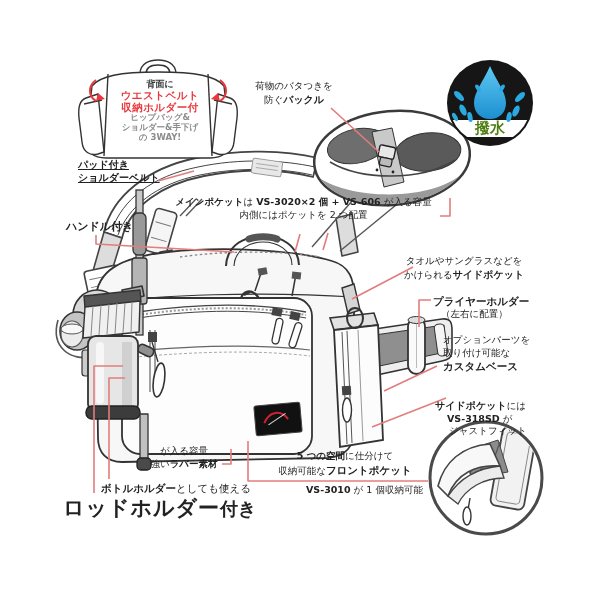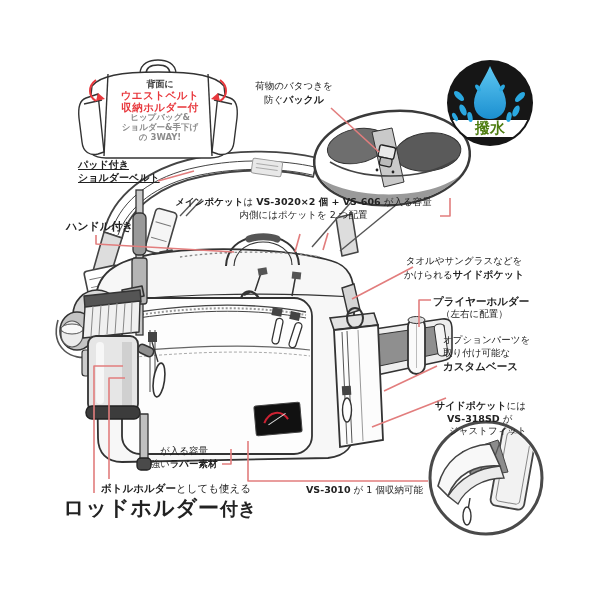--- a/index.html
+++ b/index.html
@@ -320,20 +320,24 @@
   <div><span class="b" style="font-size:10px;">サイドポケット</span><span>には</span></div>
   <div style="padding-left:12px;"><span class="b">VS-318SD</span><span> が</span></div>
   <div style="padding-left:14px;">ジャストフィット</div>
 </div>
 
 <div class="lbl ctr" style="left:148px;top:445px;width:72px;">
   <div>が入る容量</div>
   <div><span>強い</span><span class="b">ラバー素材</span></div>
 </div>
 
+<div class="lbl rt" style="left:268px;top:450px;width:154px;">
+  <div><span class="b">5 つの空間</span><span>に仕分けて</span></div>
+  <div><span>収納可能な</span><span class="b" style="font-size:10.5px;">フロントポケット</span></div>
+</div>
 
 <div class="lbl" style="left:306px;top:484px;">
   <span class="b">VS-3010</span><span> が 1 個収納可能</span>
 </div>
 
 <div class="lbl" style="left:101px;top:481px;font-size:10.5px;">
   <span class="b">ボトルホルダー</span><span>としても使える</span>
 </div>
 
 <div class="lbl" style="left:63px;top:494px;">

